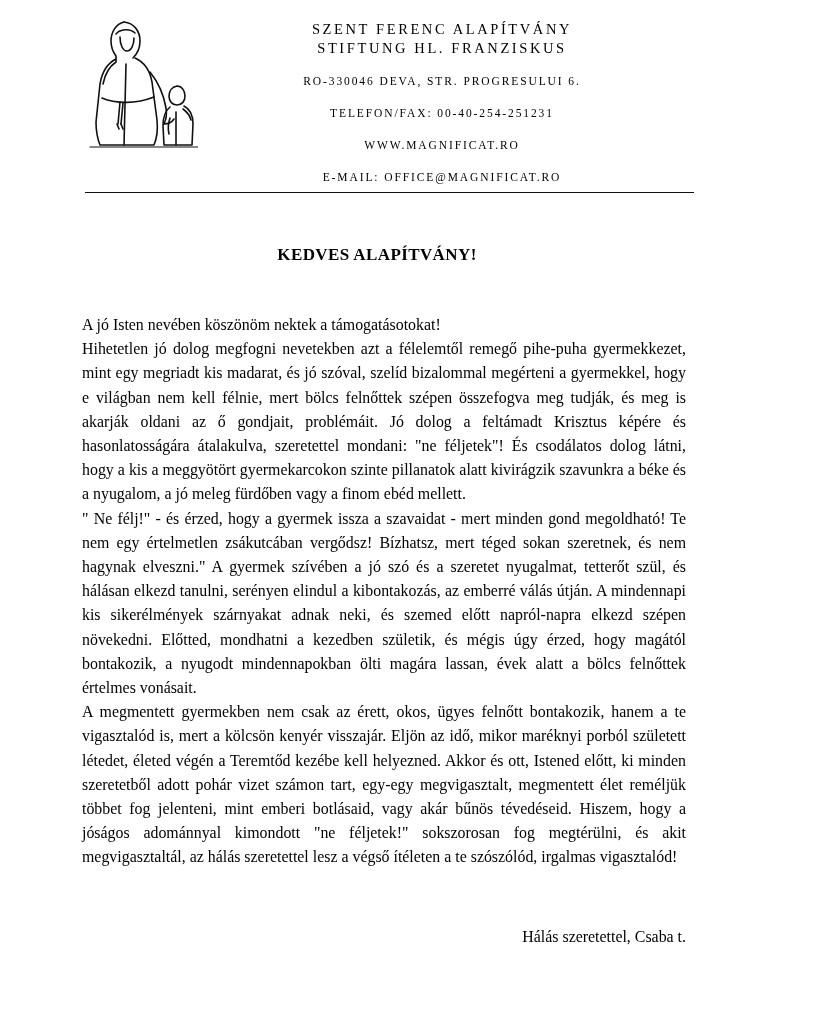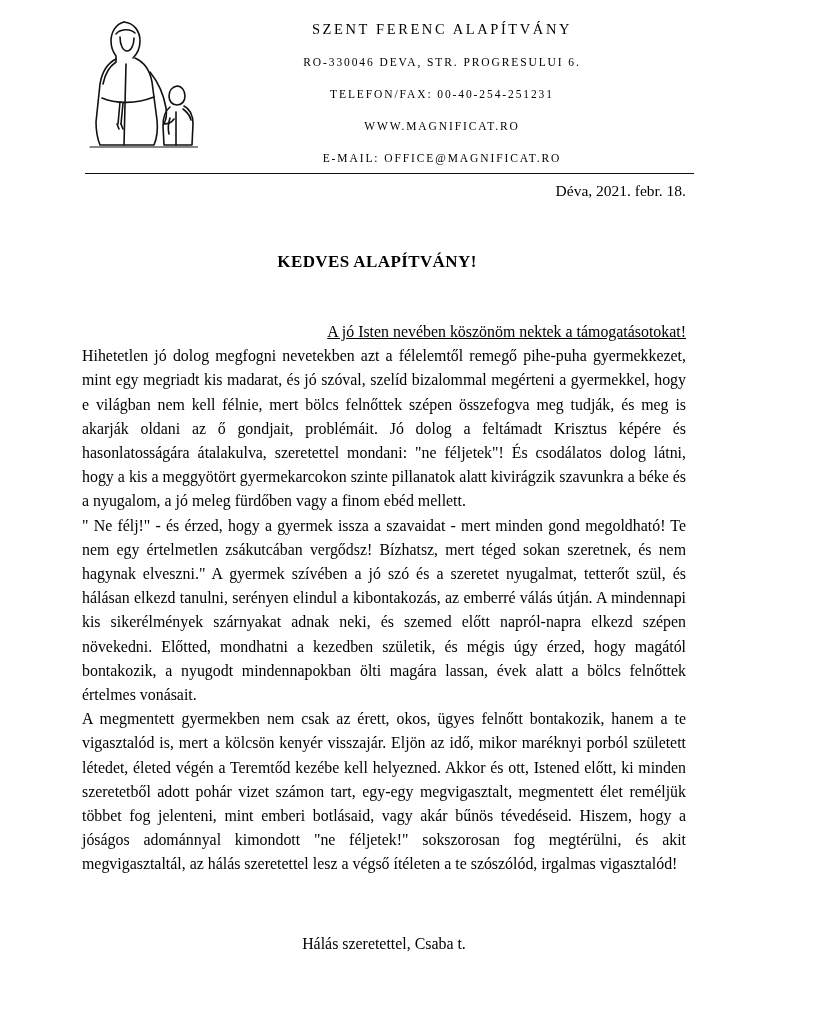--- a/index.html
+++ b/index.html
@@ -87,27 +87,26 @@
     text-align: justify;
   }
   .content p {
     margin: 0;
     text-indent: 0;
   }
   .content p.para {
     text-align: justify;
   }
   .content p.lead {
-    text-align: right;
-    text-decoration: underline;
+    text-align: left;
   }
   .signature {
     margin: 58px 68px 0 82px;
     font-size: 15.9px;
-    text-align: center;
+    text-align: right;
   }
 </style>
 </head>
 <body>
 
 <div class="page">
 
   <div class="letterhead">
 
     <div class="logo-box">
@@ -141,31 +140,31 @@
             <path d="M103 97 C107 100 110 104 111 108"></path>
 
             <path d="M10 135 L118 135" stroke-width="1.2"></path>
           </g>
         </svg>
       </span>
     </div>
 
     <div class="org-block">
       <div class="org-name">SZENT FERENC ALAPÍTVÁNY</div>
+      <div class="org-name">STIFTUNG HL. FRANZISKUS</div>
       <div class="org-contact">RO-330046 DEVA, STR. PROGRESULUI 6.</div>
       <div class="org-contact">TELEFON/FAX: 00-40-254-251231</div>
       <div class="org-contact">WWW.MAGNIFICAT.RO</div>
       <div class="org-contact">E-MAIL: OFFICE@MAGNIFICAT.RO</div>
     </div>
 
   </div>
 
   <hr class="rule">
 
-  <div class="date-line">Déva, 2021. febr. 18.</div>
 
   <div class="doc-title">KEDVES ALAPÍTVÁNY!</div>
 
   <div class="content">
     <p class="lead">A jó Isten nevében köszönöm nektek a támogatásotokat!</p>
     <p class="para">Hihetetlen jó dolog megfogni nevetekben azt a félelemtől remegő pihe-puha gyermekkezet, mint egy megriadt kis madarat, és jó szóval, szelíd bizalommal megérteni a gyermekkel, hogy e világban nem kell félnie, mert bölcs felnőttek szépen összefogva meg tudják, és meg is akarják oldani az ő gondjait, problémáit. Jó dolog a feltámadt Krisztus képére és hasonlatosságára átalakulva, szeretettel mondani: "ne féljetek"! És csodálatos dolog látni, hogy a kis a meggyötört gyermekarcokon szinte pillanatok alatt kivirágzik szavunkra a béke és a nyugalom, a jó meleg fürdőben vagy a finom ebéd mellett.</p>
     <p class="para">" Ne félj!" - és érzed, hogy a gyermek issza a szavaidat - mert minden gond megoldható! Te nem egy értelmetlen zsákutcában vergődsz! Bízhatsz, mert téged sokan szeretnek, és nem hagynak elveszni." A gyermek szívében a jó szó és a szeretet nyugalmat, tetterőt szül, és hálásan elkezd tanulni, serényen elindul a kibontakozás, az emberré válás útján. A mindennapi kis sikerélmények szárnyakat adnak neki, és szemed előtt napról-napra elkezd szépen növekedni. Előtted, mondhatni a kezedben születik, és mégis úgy érzed, hogy magától bontakozik, a nyugodt mindennapokban ölti magára lassan, évek alatt a bölcs felnőttek értelmes vonásait.</p>
     <p class="para">A megmentett gyermekben nem csak az érett, okos, ügyes felnőtt bontakozik, hanem a te vigasztalód is, mert a kölcsön kenyér visszajár. Eljön az idő, mikor maréknyi porból született létedet, életed végén a Teremtőd kezébe kell helyezned. Akkor és ott, Istened előtt, ki minden szeretetből adott pohár vizet számon tart, egy-egy megvigasztalt, megmentett élet reméljük többet fog jelenteni, mint emberi botlásaid, vagy akár bűnös tévedéseid. Hiszem, hogy a jóságos adománnyal kimondott "ne féljetek!" sokszorosan fog megtérülni, és akit megvigasztaltál, az hálás szeretettel lesz a végső ítéleten a te szószólód, irgalmas vigasztalód!</p>
   </div>
 

